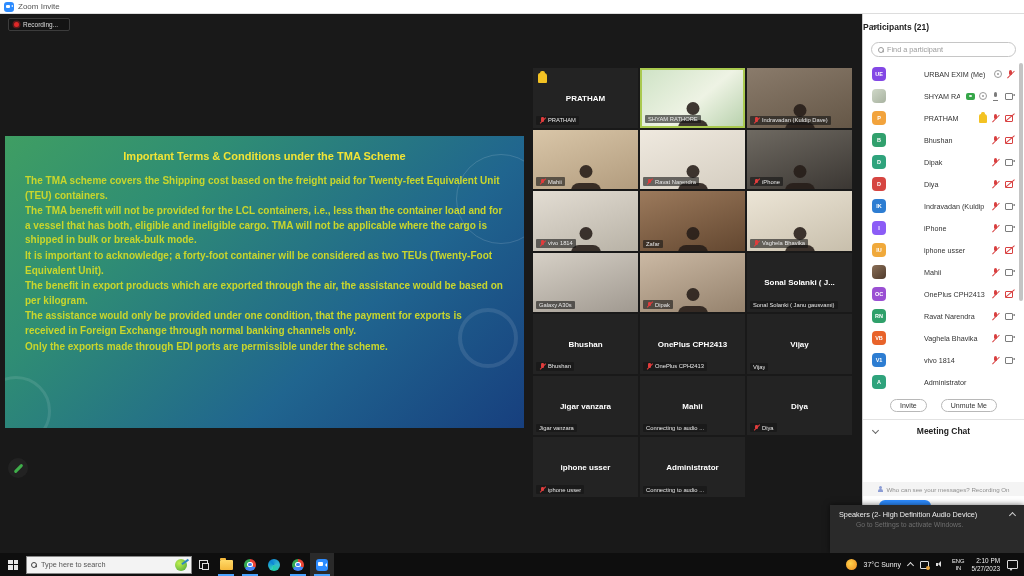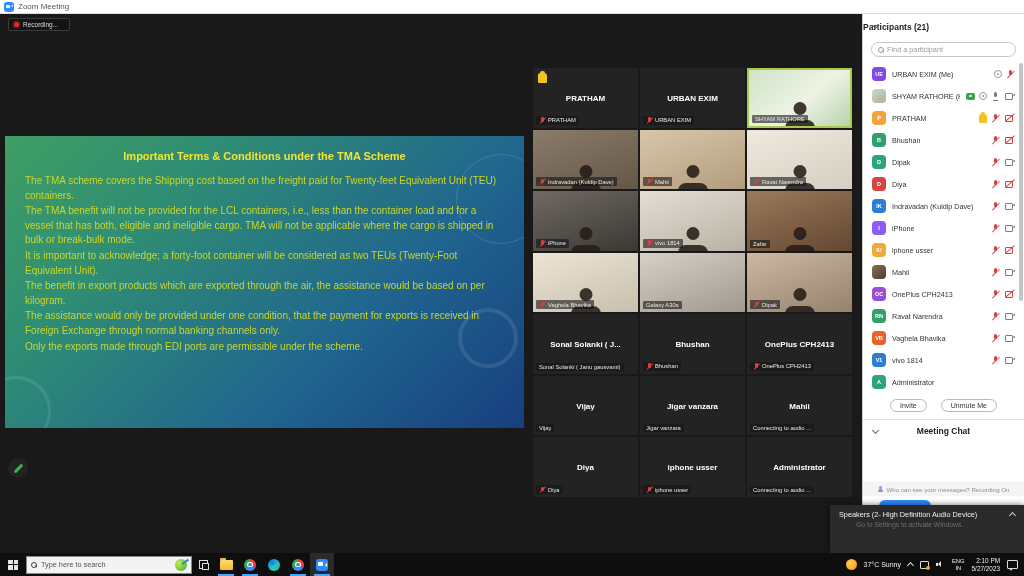--- a/index.html
+++ b/index.html
@@ -19,21 +19,21 @@
   .rec-dot { width:5px; height:5px; border-radius:50%; background:#e02828; box-shadow:0 0 0 1.5px #5a1a1a; }
   .rec-text { font-size:6.5px; color:#ddd; }
 
   
   .slide { position:absolute; left:5px; top:122px; width:519px; height:292px; background:linear-gradient(135deg,#3f9e63 0%, #2f8d74 28%, #20658f 66%, #173f7e 100%); overflow:hidden; padding:14px 20px 0 20px; }
   .ring { position:absolute; border:1px solid rgba(255,255,255,0.14); border-radius:50%; }
   .r1 { width:90px; height:90px; right:-22px; top:18px; }
   .r2 { width:60px; height:60px; right:6px; bottom:60px; border-width:4px; border-color:rgba(255,255,255,0.10); }
   .r3 { width:70px; height:70px; left:-24px; bottom:-18px; border-width:3px; border-color:rgba(255,255,255,0.10); }
   .slide-title { text-align:center; color:#f2e435; font-size:11px; font-weight:bold; margin-bottom:12px; }
-  .slide-body p { color:#c9d62c; font-size:10px; line-height:14.6px; font-weight:normal; margin-bottom:1px; }
+  .slide-body p { color:#c9d62c; font-size:10px; line-height:14.6px; font-weight:bold; margin-bottom:1px; }
 
   
   .pencil-btn { position:absolute; left:8px; top:444px; width:20px; height:20px; border-radius:50%; background:#222; display:flex; align-items:center; justify-content:center; }
   .pencil-ico { width:11px; height:3px; background:#3fae4a; border-radius:1.5px; transform:rotate(-45deg); }
 
   
   .grid { position:absolute; left:533px; top:54px; width:319px; height:429px; display:grid; grid-template-columns:repeat(3,1fr); grid-template-rows:repeat(7,1fr); gap:2px; }
   .tile { position:relative; background:#232323; overflow:hidden; }
   .tile.active { border:2px solid #a9c94f; }
   .center-name { position:absolute; left:0; right:0; top:50%; transform:translateY(-50%); text-align:center; color:#fff; font-size:8px; font-weight:bold; white-space:nowrap; overflow:hidden; }
@@ -77,21 +77,21 @@
   .panel-title { font-size:8.5px; font-weight:bold; color:#222; }
   .searchbox { position:relative; margin:2px 8px 6px 8px; height:15px; border:1px solid #c6c6c6; border-radius:8px; display:flex; align-items:center; padding-left:6px; gap:3px; }
   .mag { width:6px; height:6px; position:relative; }
   .mag::before { content:""; position:absolute; left:0; top:0; width:4px; height:4px; border:1px solid #9a9a9a; border-radius:50%; }
   .mag::after { content:""; position:absolute; left:4.4px; top:4.4px; width:2.4px; height:1px; background:#9a9a9a; transform:rotate(45deg); }
   .searchbox input { border:none; outline:none; font-size:7.3px; color:#444; width:110px; background:transparent; font-family:"Liberation Sans", sans-serif; }
   .searchbox input::placeholder { color:#9c9c9c; }
   .plist { position:relative; }
   .prow { height:22px; display:flex; align-items:center; padding:0 9px 0 9px; gap:6px; }
   .avatar { width:14px; height:14px; border-radius:4px; color:#fff; font-size:5.5px; font-weight:bold; display:flex; align-items:center; justify-content:center; flex:none; }
-  .pname { font-size:7.2px; color:#333; white-space:nowrap; overflow:hidden; flex:1; }
+  .pname { font-size:7.2px; color:#333; white-space:nowrap; overflow:hidden; flex:1;margin-left:32px; }
   .picons { display:flex; align-items:center; gap:4px; }
   .pscroll { position:absolute; right:1px; top:0px; width:4px; height:238px; background:#c4c4c4; border-radius:2px; }
   .pbuttons { display:flex; justify-content:center; gap:14px; margin-top:6px; }
   .pbtn { height:13px; border:1px solid #b8b8b8; border-radius:7px; background:#fff; font-size:7px; color:#333; padding:0 9px; display:flex; align-items:center; font-family:"Liberation Sans", sans-serif; }
   .panel-divider { height:1px; background:#e2e2e2; margin-top:7px; }
   .chat-header { position:relative; height:22px; display:flex; align-items:center; justify-content:center; }
   .chat-header .chev { position:absolute; left:10px; top:8px; }
   .chat-title { font-size:8.5px; font-weight:bold; color:#222; }
   .privacy { position:absolute; left:0; right:0; top:468px; height:14px; background:#f4f4f4; display:flex; align-items:center; justify-content:center; gap:3px; }
   .privacy-ico { width:6px; height:6px; position:relative; }
@@ -156,21 +156,21 @@
   .action-center { width:11px; height:9px; border:1px solid #ddd; border-radius:1px; position:relative; }
   .action-center::after { content:""; position:absolute; left:1.4px; bottom:-3px; border-left:2px solid transparent; border-right:2px solid transparent; border-top:3px solid #ddd; }
 </style>
 </head>
 <body>
 
 <div class="app">
 
   <div class="titlebar">
     <span class="zoom-logo"></span>
-    <span class="titlebar-text">Zoom Meeting</span>
+    <span class="titlebar-text">Zoom Invite</span>
   </div>
 
   <div class="stage">
 
     <div class="rec-pill">
       <span class="rec-dot"></span>
       <span class="rec-text">Recording...</span>
     </div>
 
     <div class="slide">
@@ -193,27 +193,20 @@
     </div>
 
     <div class="grid">
 
       <div class="tile">
         <span class="hand-chip"></span>
         <span class="center-name">PRATHAM</span>
         <span class="tile-label">
             <i class="ic mic-off-s"></i>
             <span class="txt">PRATHAM</span>
-          </span>
-      </div>
-      <div class="tile">
-        <span class="center-name">URBAN EXIM</span>
-        <span class="tile-label">
-            <i class="ic mic-off-s"></i>
-            <span class="txt">URBAN EXIM</span>
           </span>
       </div>
       <div class="tile active" style="background:linear-gradient(140deg,#cfe3c6,#eef3e4 55%,#b9d2ae);">
         <div class="person"></div>
         <span class="tile-label">
             <span class="txt">SHYAM RATHORE</span>
           </span>
       </div>
 
       <div class="tile" style="background:linear-gradient(160deg,#8a7b6b,#655747);">

